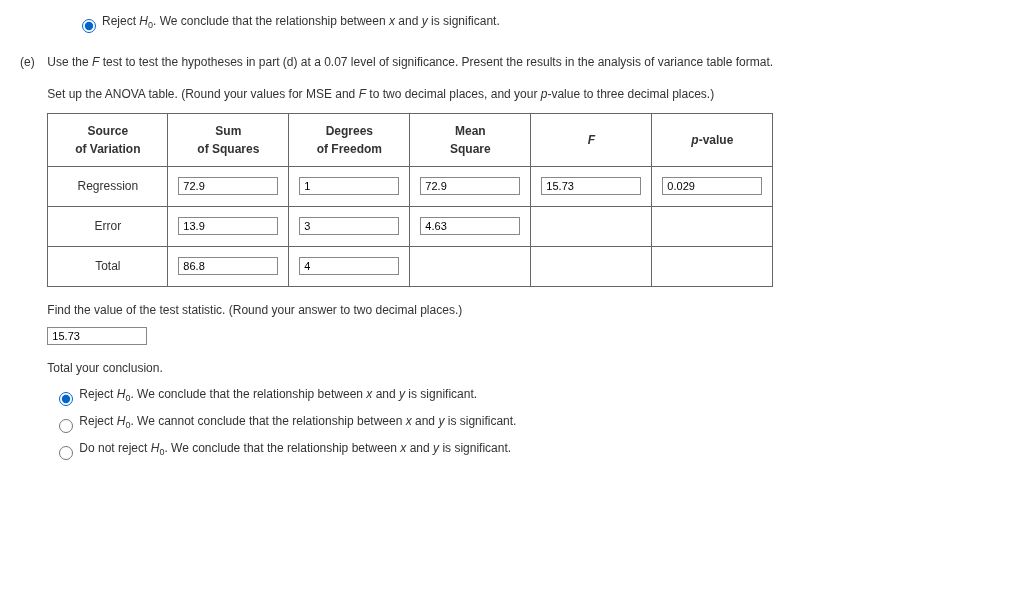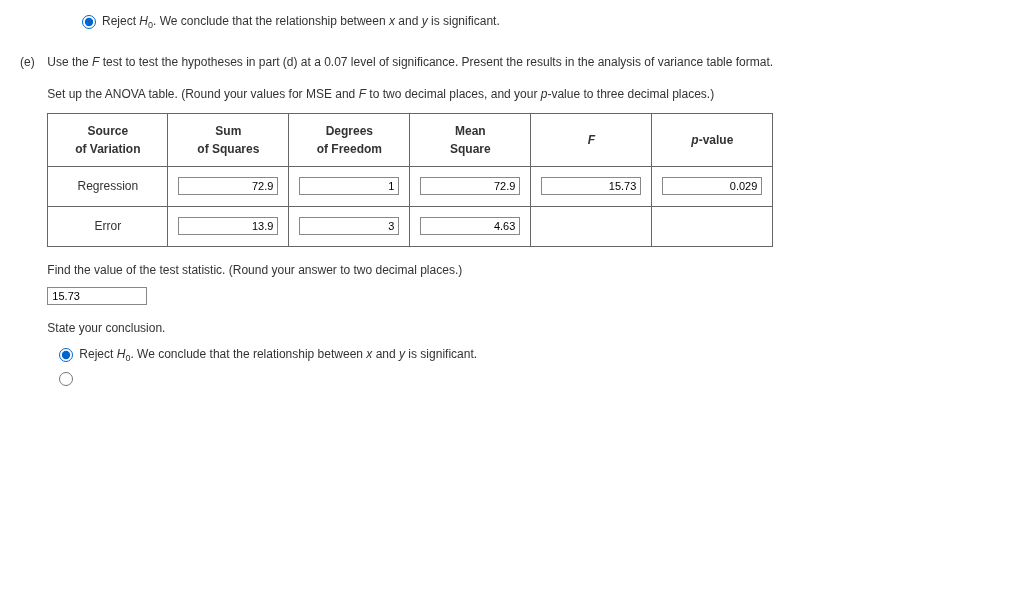--- a/index.html
+++ b/index.html
@@ -6,21 +6,21 @@
     body {
       font-family: Verdana, Geneva, sans-serif;
       font-size: 12px;
       color: #333;
       margin: 0;
       padding: 0 20px 20px 20px;
       line-height: 1.5;
     }
     .radio-line {
       display: flex;
-      align-items: center;
+      align-items: flex-end;
       gap: 6px;
       margin: 6px 0 6px 32px;
     }
     input[type="radio"] {
       accent-color: #0066cc;
       width: 14px;
       height: 14px;
       margin: 0;
       flex-shrink: 0;
     }
@@ -56,21 +56,20 @@
       font-size: 12px;
     }
     table.anova td:first-child { width: 120px; }
     table.anova th:first-child { width: 120px; }
     .cell-input {
       width: 100px;
       font-family: Verdana, Geneva, sans-serif;
       font-size: 11px;
       padding: 2px 4px;
       border: 1px solid #888;
-      text-align: right;
     }
     .wcell { width: 120px; }
     .small-input {
       width: 100px;
       font-family: Verdana, Geneva, sans-serif;
       font-size: 11px;
       padding: 2px 4px;
       border: 1px solid #888;
     }
     .indent-conclusion {
@@ -124,35 +123,52 @@
           <td><input class="cell-input" value="0.029" style=""></td>
         </tr>
         <tr>
           <td>Error</td>
           <td><input class="cell-input" value="13.9" style=""></td>
           <td><input class="cell-input" value="3" style=""></td>
           <td><input class="cell-input" value="4.63" style=""></td>
           <td></td>
           <td></td>
         </tr>
+        <tr>
+          <td>Total</td>
+          <td><input class="cell-input" value="86.8" style=""></td>
+          <td><input class="cell-input" value="4" style=""></td>
+          <td></td>
+          <td></td>
+          <td></td>
+        </tr>
       </tbody>
     </table>
 
     <p class="ptxt">Find the value of the test statistic. (Round your answer to two decimal places.)</p>
     <input class="small-input" value="15.73" style="">
 
 
-    <p class="ptxt">State your conclusion.</p>
+    <p class="ptxt">Total your conclusion.</p>
 
     <div class="indent-conclusion">
       <div class="radio-line" style="margin-left:12px">
         <input type="radio" name="conc" checked="" style="">
         <span>
           <span>Reject </span><span class="ital">H</span><span class="sub">0</span><span>. We conclude that the relationship between </span><span class="ital">x</span><span> and </span><span class="ital">y</span><span> is significant.</span>
         </span>
       </div>
       <div class="radio-line" style="margin-left:12px">
         <input type="radio" name="conc" style="">
+        <span>
+          <span>Reject </span><span class="ital">H</span><span class="sub">0</span><span>. We cannot conclude that the relationship between </span><span class="ital">x</span><span> and </span><span class="ital">y</span><span> is significant.</span>
+        </span>
+      </div>
+      <div class="radio-line" style="margin-left:12px">
+        <input type="radio" name="conc" style="">
+        <span>
+          <span>Do not reject </span><span class="ital">H</span><span class="sub">0</span><span>. We conclude that the relationship between </span><span class="ital">x</span><span> and </span><span class="ital">y</span><span> is significant.</span>
+        </span>
       </div>
     </div>
 
   </div>
 </div>
 
 </body></html>

